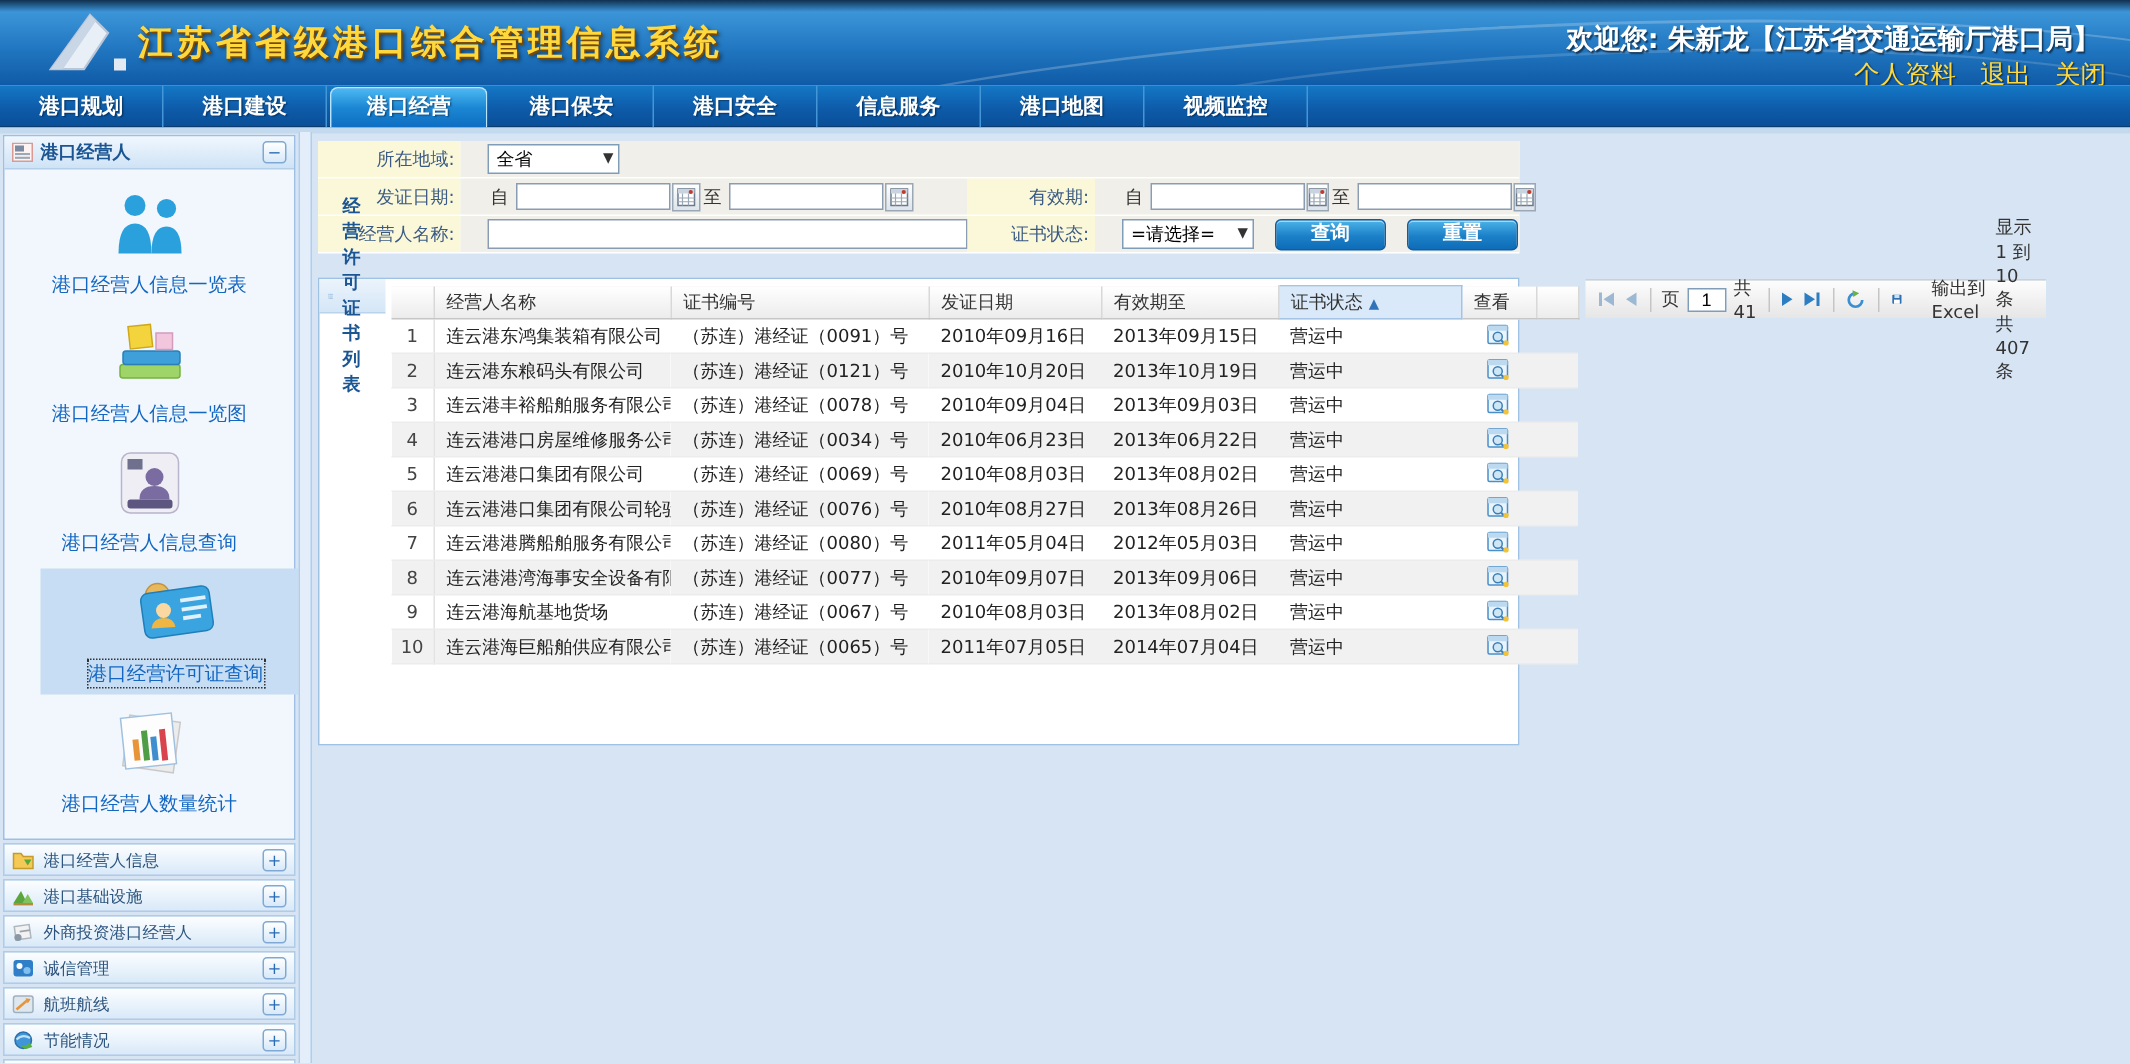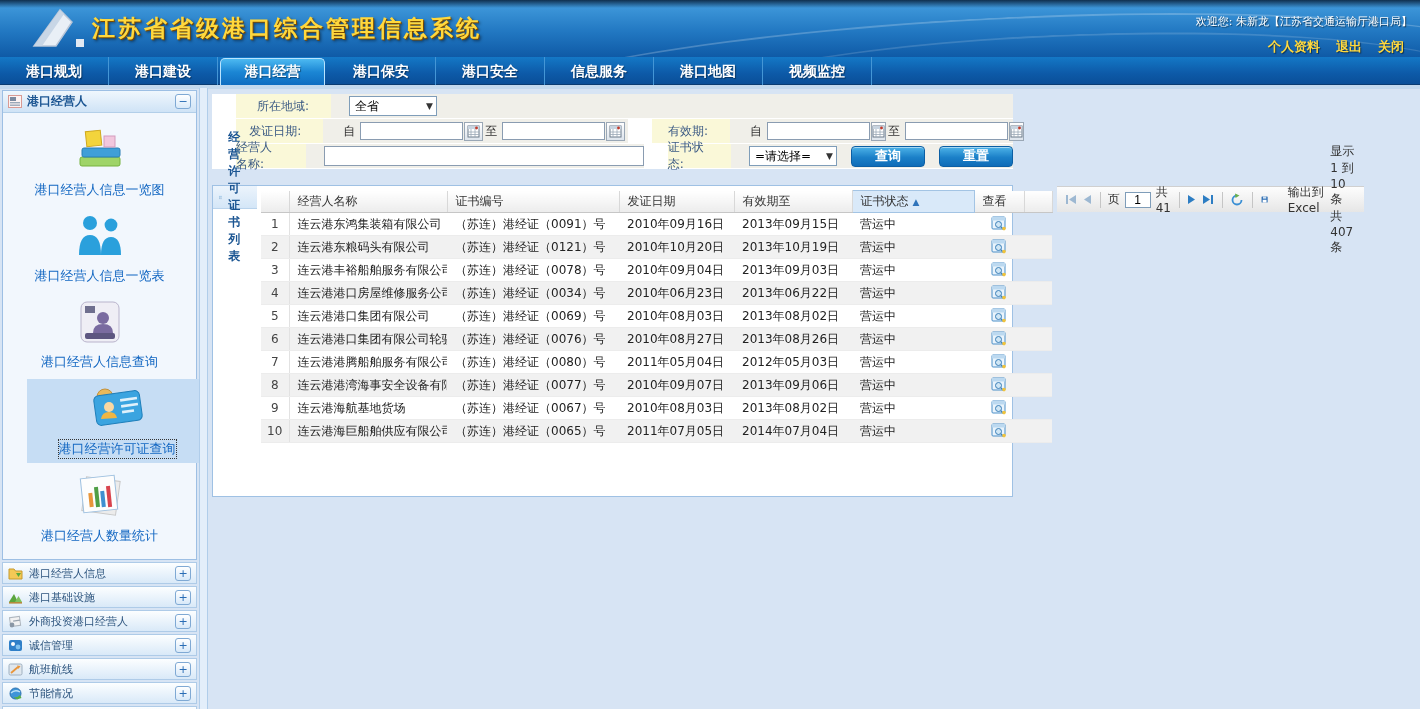--- a/index.html
+++ b/index.html
@@ -9,24 +9,24 @@
 
   
   .hdr { position:absolute; top:0; left:0; width:1420px; height:57px; overflow:hidden;
     background:linear-gradient(180deg,#10304f 0%,#3c95d8 14%,#2278c2 55%,#0f5aa6 100%); }
   .swoosh1,.swoosh2 { position:absolute; border-radius:50%; border-top:2px solid rgba(255,255,255,.22); }
   .swoosh1 { width:1100px; height:160px; right:-120px; top:18px; transform:rotate(-3deg); }
   .swoosh2 { width:800px; height:120px; right:-60px; top:34px; transform:rotate(-2deg); border-top-color:rgba(255,255,255,.15); }
   .logo { position:absolute; left:26px; top:6px; }
   .app-title { position:absolute; left:92px; top:13px; font-size:23px; font-weight:bold; letter-spacing:3px;
     color:#ffd83d; text-shadow:1px 1px 0 #7a4a00, 2px 2px 3px rgba(0,0,0,.55); }
-  .welcome { position:absolute; right:8px; top:14px; color:#fff; font-weight:normal; font-size:11px;
+  .welcome { position:absolute; right:20px; top:14px; color:#fff; font-weight:bold; font-size:18px;
     text-shadow:1px 1px 1px rgba(0,0,0,.55); }
   .hdr-links { position:absolute; right:16px; top:38px; display:flex; gap:16px; }
-  .hdr-links span { color:#ffd83d; font-size:13px; font-weight:bold; cursor:pointer; text-shadow:1px 1px 1px rgba(0,0,0,.5); }
+  .hdr-links span { color:#ffd83d; font-size:17px; font-weight:normal; cursor:pointer; text-shadow:1px 1px 1px rgba(0,0,0,.5); }
 
   
   .nav { position:absolute; top:57px; left:0; width:1420px; height:28px;
     background:linear-gradient(180deg,#1478c6 0%,#0d5aa8 60%,#0a4f98 100%); border-bottom:1px solid #0a3c72; display:flex; }
   .tab { width:109px; height:28px; line-height:28px; text-align:center; color:#fff; font-size:14px; font-weight:bold;
     border-right:1px solid #4496d6; cursor:pointer; text-shadow:1px 1px 1px rgba(0,0,0,.4); }
   .tab.active { width:105px; margin:1px 2px 0 2px; height:27px; line-height:25px; border:1px solid #b9e4ff; border-bottom:none;
     border-radius:5px 5px 0 0; background:linear-gradient(180deg,#4cb9f1 0%,#1b86d4 50%,#0e6dc1 100%); }
   .nav-sep { position:absolute; top:85px; left:0; width:1420px; height:4px; background:#c3d9ee; }
 
@@ -46,21 +46,21 @@
   .acc { margin-top:2px; height:22px; border:1px solid #aecbe8; background:linear-gradient(180deg,#fcfeff 0%,#d9e9f8 100%);
     display:flex; align-items:center; gap:6px; padding:0 5px; cursor:pointer; }
   .acc .lbl { flex:1; color:#2c547e; font-weight:normal; font-size:11px; }
 
   .splitter { position:absolute; left:199px; top:88px; width:9px; height:621px; background:#e3eefa;
     border-left:1px solid #b0cdea; border-right:1px solid #b0cdea; }
 
   
   .form { position:absolute; left:212px; top:94px; width:801px; background:#fff; }
   .frow { display:flex; height:24px; margin-bottom:1px; }
-  .fcell-lbl { background:#faf8d8; color:#3b5a84; display:flex; align-items:center; justify-content:flex-end; padding-right:22px;margin-left:24px; }
+  .fcell-lbl { background:#faf8d8; color:#3b5a84; display:flex; align-items:center; justify-content:flex-end; padding-right:4px; }
   .fcell { background:#f0efe9; display:flex; align-items:center; padding-left:18px; }
   .w95 { width:95px; } .w338 { width:338px; } .w85 { width:85px; } .w283 { width:283px; } .wrest { flex:1; }
   select.ui, .selbox { height:20px; border:1px solid #7f9db9; background:#fff; font-size:12px; }
   .selbox { display:inline-flex; align-items:center; justify-content:space-between; padding:0 3px 0 5px; width:88px; cursor:pointer; }
   .selbox .arr { color:#333; font-size:9px; }
   .txt { height:18px; border:1px solid #8a9cb1; background:#fff; font-size:12px; padding:0 2px; }
   .txt.date { width:103px; }
   .txt.name { width:332px; height:20px; }
   .calbtn { width:19px; height:19px; border:1px solid #9aa7b5; background:linear-gradient(#fff,#dde4ec); margin-left:1px;
     display:inline-flex; align-items:center; justify-content:center; cursor:pointer; }
@@ -139,36 +139,36 @@
             <rect x="2" y="7" width="10" height="1.4" fill="#9aa8b8"></rect>
           <rect x="2" y="9.5" width="10" height="1.4" fill="#9aa8b8"></rect>
         </svg>
         <span class="ttl">港口经营人</span>
         <span class="mini-btn">−</span>
       </div>
       <div class="panel-bd">
 
         <div class="side-item">
           <svg width="52" height="46" viewBox="0 0 52 46">
+            <circle cx="16" cy="10" r="7" fill="#2aa0dc"></circle>
+            <path d="M5,42 Q5,22 16,22 Q27,22 27,42 Z" fill="#2aa0dc"></path>
+            <circle cx="37" cy="12" r="6.4" fill="#2aa0dc"></circle>
+            <path d="M27,42 Q27,24 37,24 Q47,24 47,42 Z" fill="#2aa0dc"></path>
+          </svg>
+          <div><span class="lbl">港口经营人信息一览表</span></div>
+        </div>
+
+        <div class="side-item">
+          <svg width="52" height="46" viewBox="0 0 52 46">
             <rect x="6" y="30" width="40" height="9" rx="2" fill="#9fd468" stroke="#76b33e"></rect>
             <rect x="8" y="21" width="38" height="9" rx="2" fill="#3f9fd8" stroke="#2b7fb6"></rect>
             <rect x="12" y="4" width="15" height="15" fill="#f3d43c" stroke="#cfa81e" transform="rotate(-6 19 11)"></rect>
             <rect x="30" y="9" width="11" height="11" fill="#f2c7dd" stroke="#d39cbd"></rect>
           </svg>
           <div><span class="lbl">港口经营人信息一览图</span></div>
-        </div>
-
-        <div class="side-item">
-          <svg width="52" height="46" viewBox="0 0 52 46">
-            <circle cx="16" cy="10" r="7" fill="#2aa0dc"></circle>
-            <path d="M5,42 Q5,22 16,22 Q27,22 27,42 Z" fill="#2aa0dc"></path>
-            <circle cx="37" cy="12" r="6.4" fill="#2aa0dc"></circle>
-            <path d="M27,42 Q27,24 37,24 Q47,24 47,42 Z" fill="#2aa0dc"></path>
-          </svg>
-          <div><span class="lbl">港口经营人信息一览表</span></div>
         </div>
 
         <div class="side-item">
           <svg width="46" height="46" viewBox="0 0 46 46">
             <rect x="4" y="3" width="38" height="40" rx="6" fill="#efeef5" stroke="#b9b4cc"></rect>
             <rect x="8" y="7" width="10" height="7" fill="#6f6f8e"></rect>
             <circle cx="26" cy="19" r="6" fill="#7a6ba0"></circle>
             <path d="M16,34 Q16,25 26,25 Q36,25 36,34 Z" fill="#7a6ba0"></path>
             <rect x="8" y="34" width="30" height="6" rx="2" fill="#5d5680"></rect>
           </svg>

